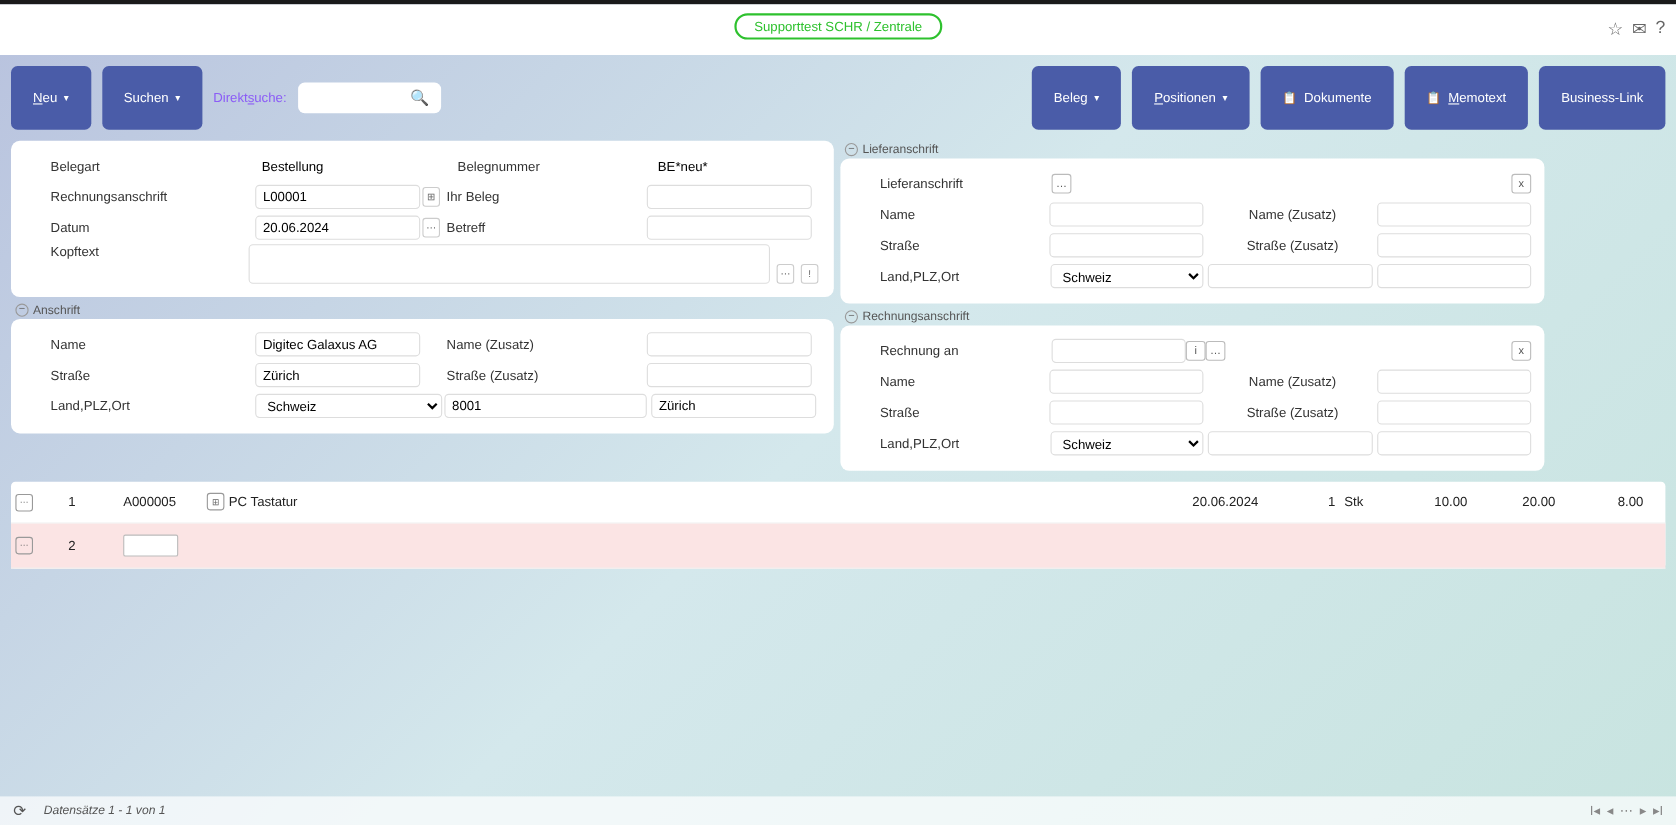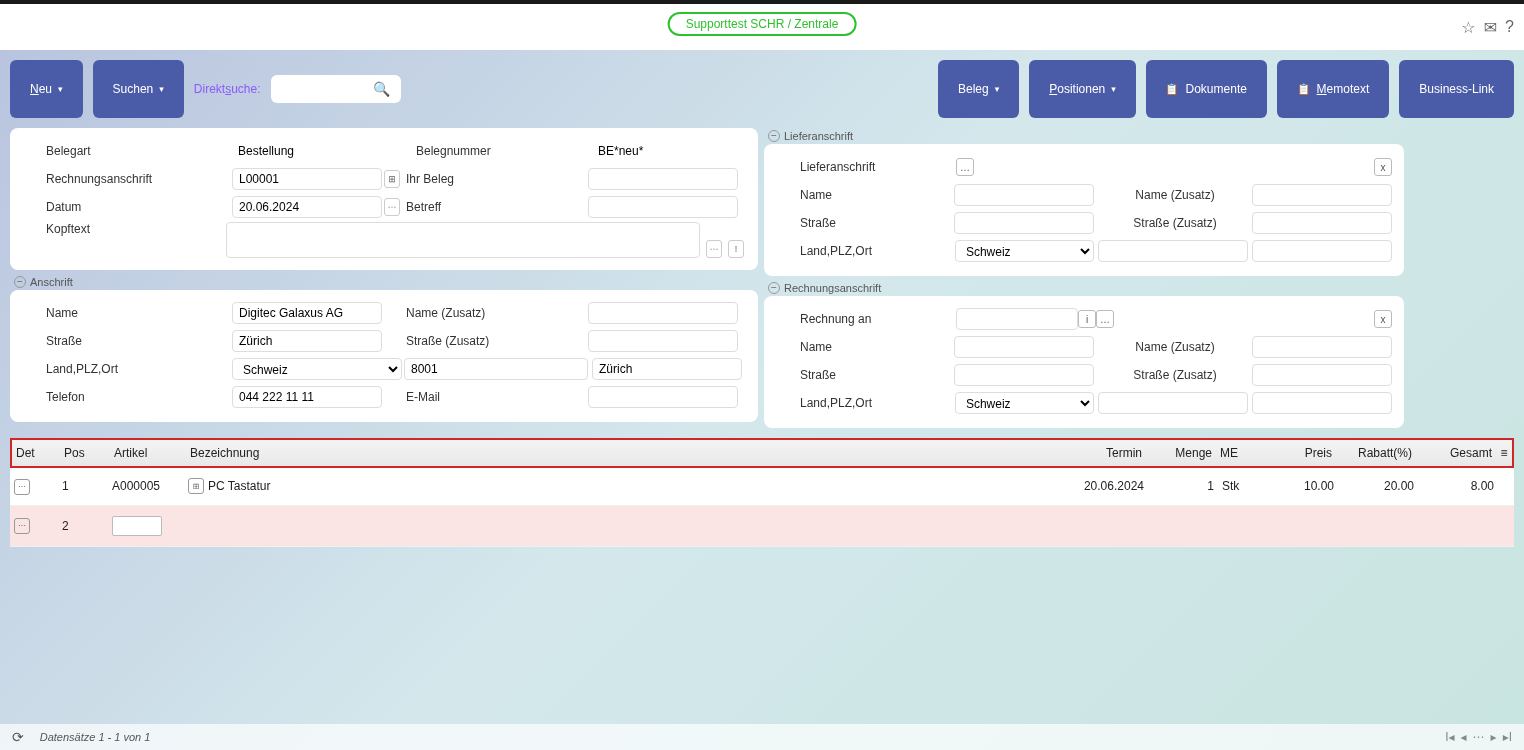--- a/index.html
+++ b/index.html
@@ -164,27 +164,20 @@
         <div style="width:20px;"></div>
         <div class="form-label-mid">Straße (Zusatz)</div>
         <input class="field w150" style="">
       </div>
       <div class="form-row">
         <div class="form-label">Land,PLZ,Ort</div>
         <select class="field w150" style="width:170px;"><option>Schweiz</option></select>
         <input class="field" style="width: 184px; margin-left: 2px;" value="8001">
         <input class="field w150" style="margin-left: 4px;" value="Zürich">
       </div>
-      <div class="form-row">
-        <div class="form-label">Telefon</div>
-        <input class="field w150" value="044 222 11 11" style="">
-        <div style="width:20px;"></div>
-        <div class="form-label-mid">E-Mail</div>
-        <input class="field w150" style="">
-      </div>
     </div>
   </div>
 
   <div class="col-right">
     <div class="section-label">
       <span class="collapse-icon">−</span>
       <span>Lieferanschrift</span>
     </div>
     <div class="panel">
       <div class="form-row">
@@ -242,33 +235,20 @@
         <div class="form-label" style="width:156px;">Land,PLZ,Ort</div>
         <select class="field" style="width:140px;"><option>Schweiz</option></select>
         <input class="field" style="width: 150px; margin-left: 4px;">
         <input class="field" style="width: 140px; margin-left: 4px;">
       </div>
     </div>
   </div>
 </div>
 
 <div class="grid-wrap">
-  <div class="grid-header">
-    <div class="gc-det">Det</div>
-    <div class="gc-pos">Pos</div>
-    <div class="gc-art">Artikel</div>
-    <div class="gc-bez">Bezeichnung</div>
-    <div class="gc-term">Termin</div>
-    <div class="gc-menge">Menge</div>
-    <div class="gc-me">ME</div>
-    <div class="gc-preis">Preis</div>
-    <div class="gc-rab">Rabatt(%)</div>
-    <div class="gc-ges">Gesamt</div>
-    <div class="gc-menu">≡</div>
-  </div>
   <div class="grid-row">
     <div class="gc-det"><span class="row-icon">⋯</span></div>
     <div class="gc-pos">1</div>
     <div class="gc-art">A000005</div>
     <div class="gc-bez flex-gap4">
         <span class="row-icon">⊞</span>
         <span>PC Tastatur</span>
       </div>
     <div class="gc-term">20.06.2024</div>
     <div class="gc-menge">1</div>

